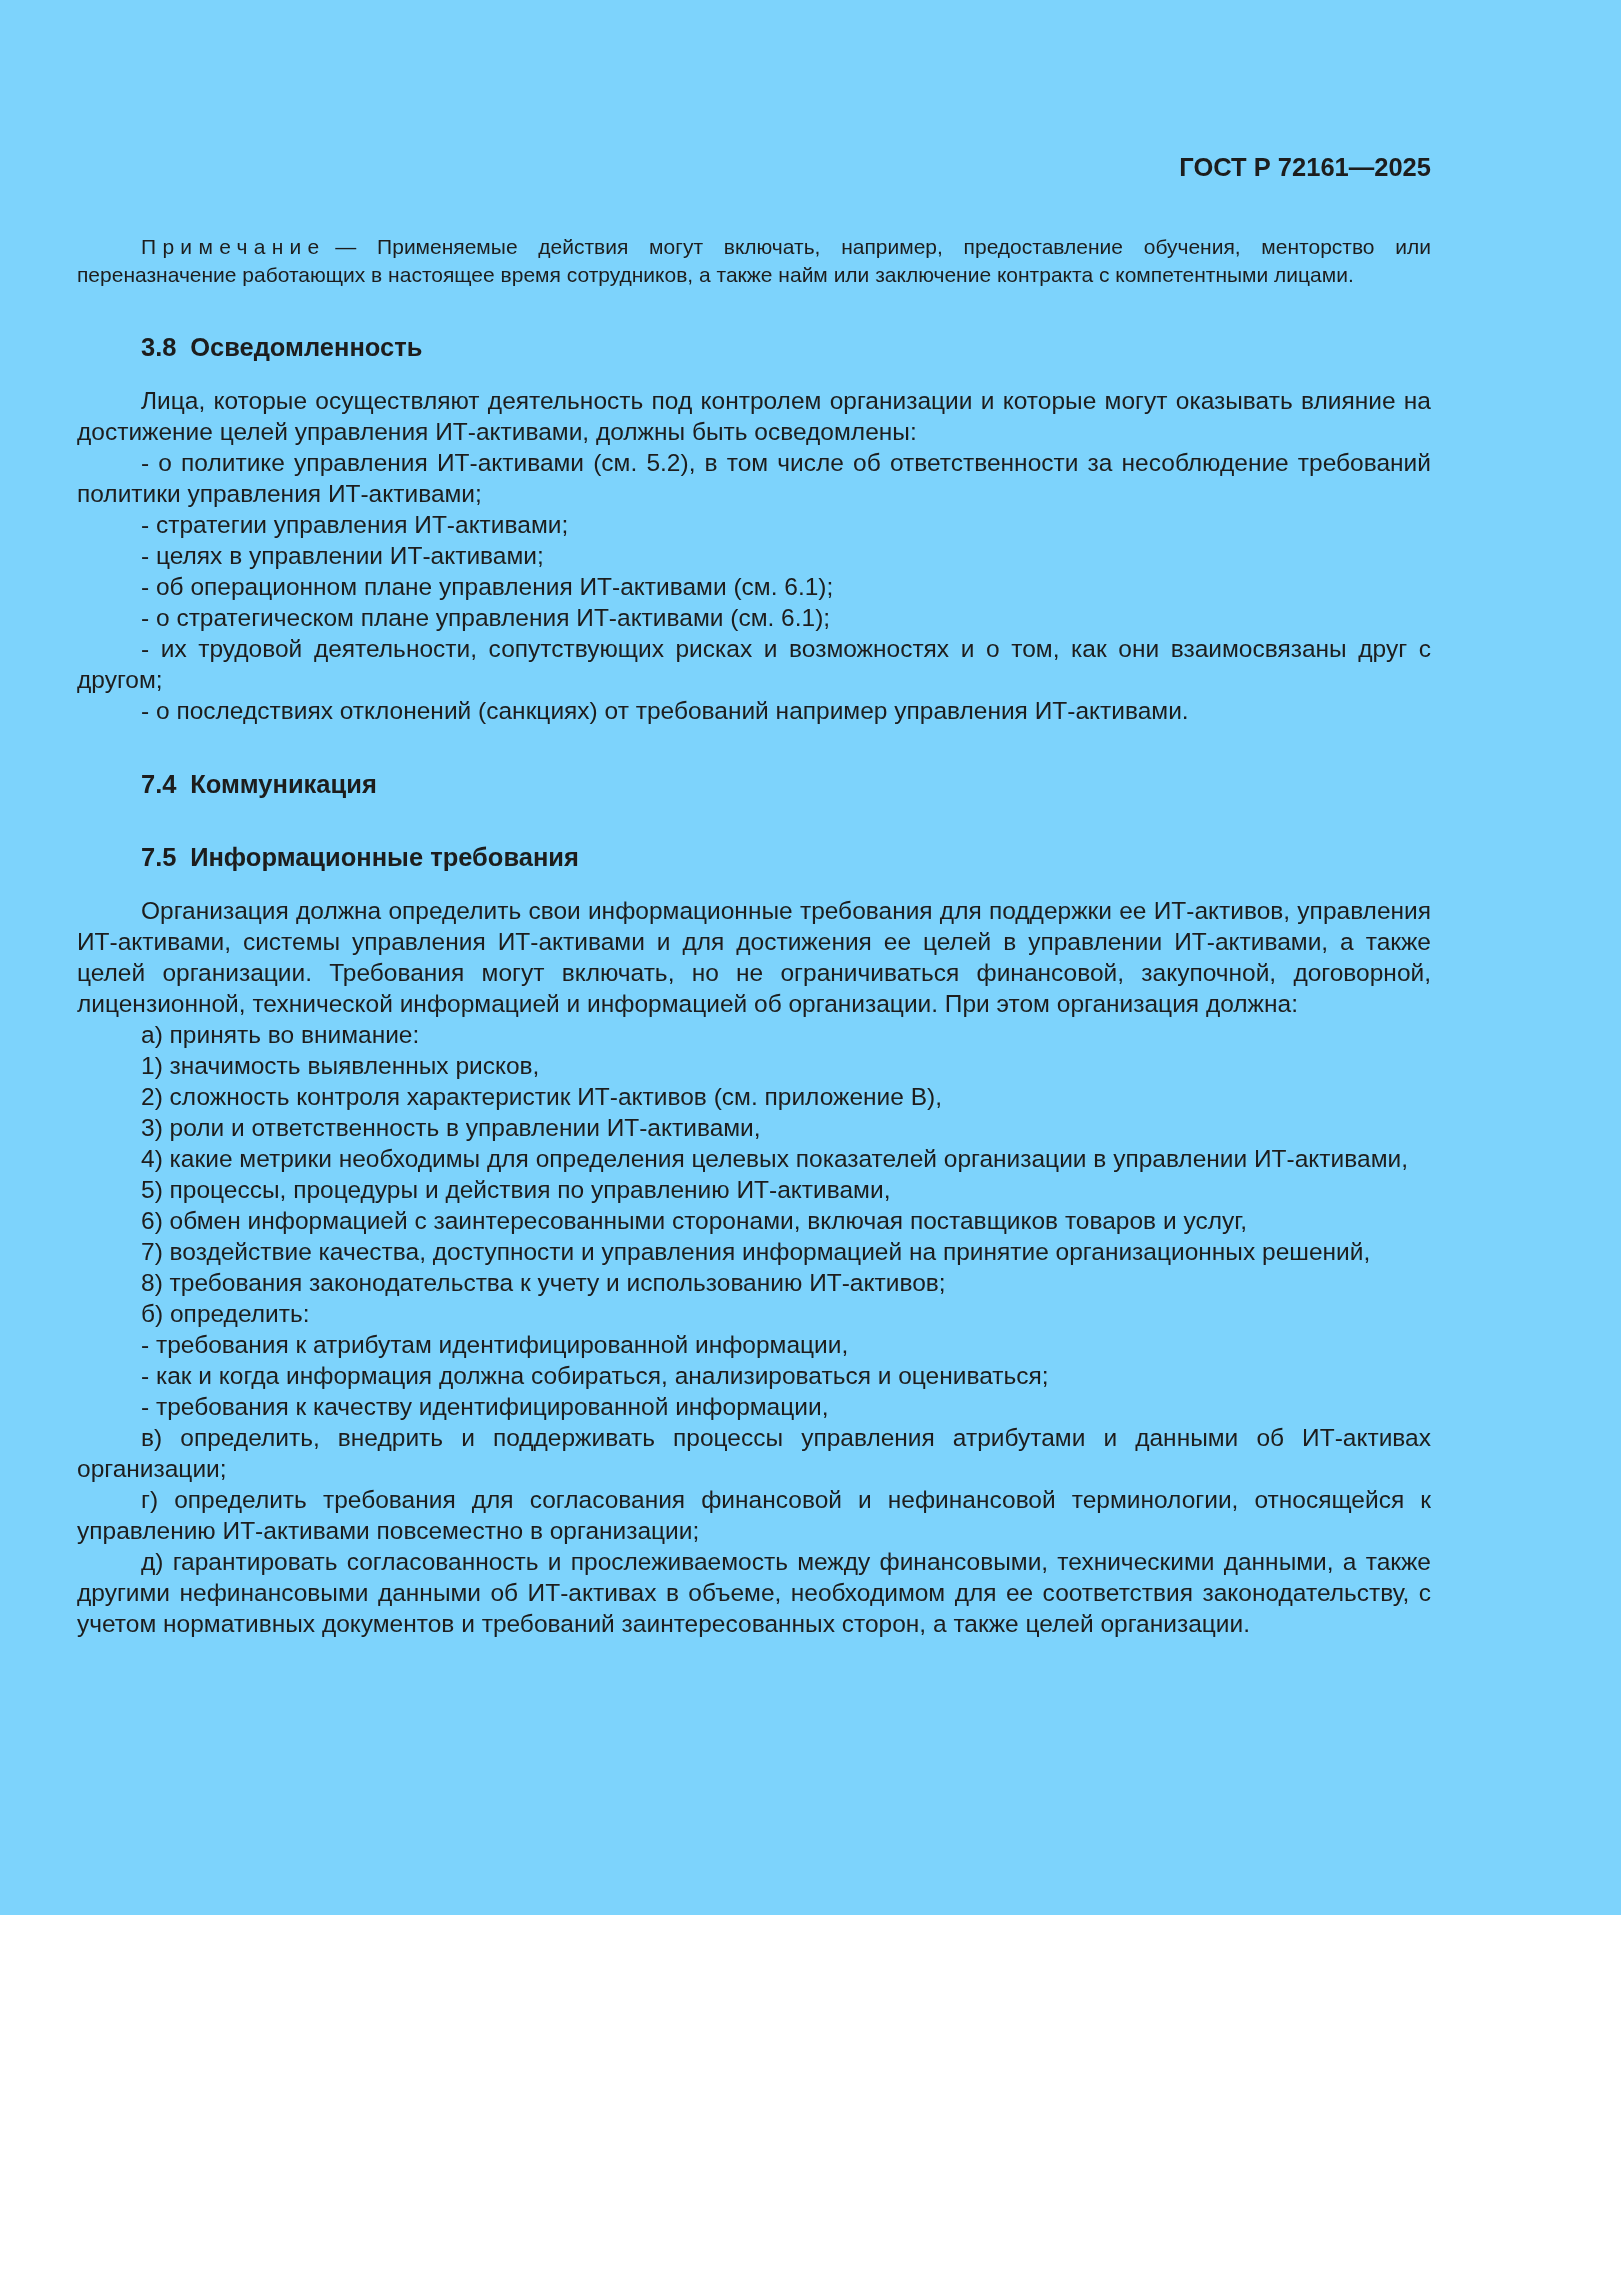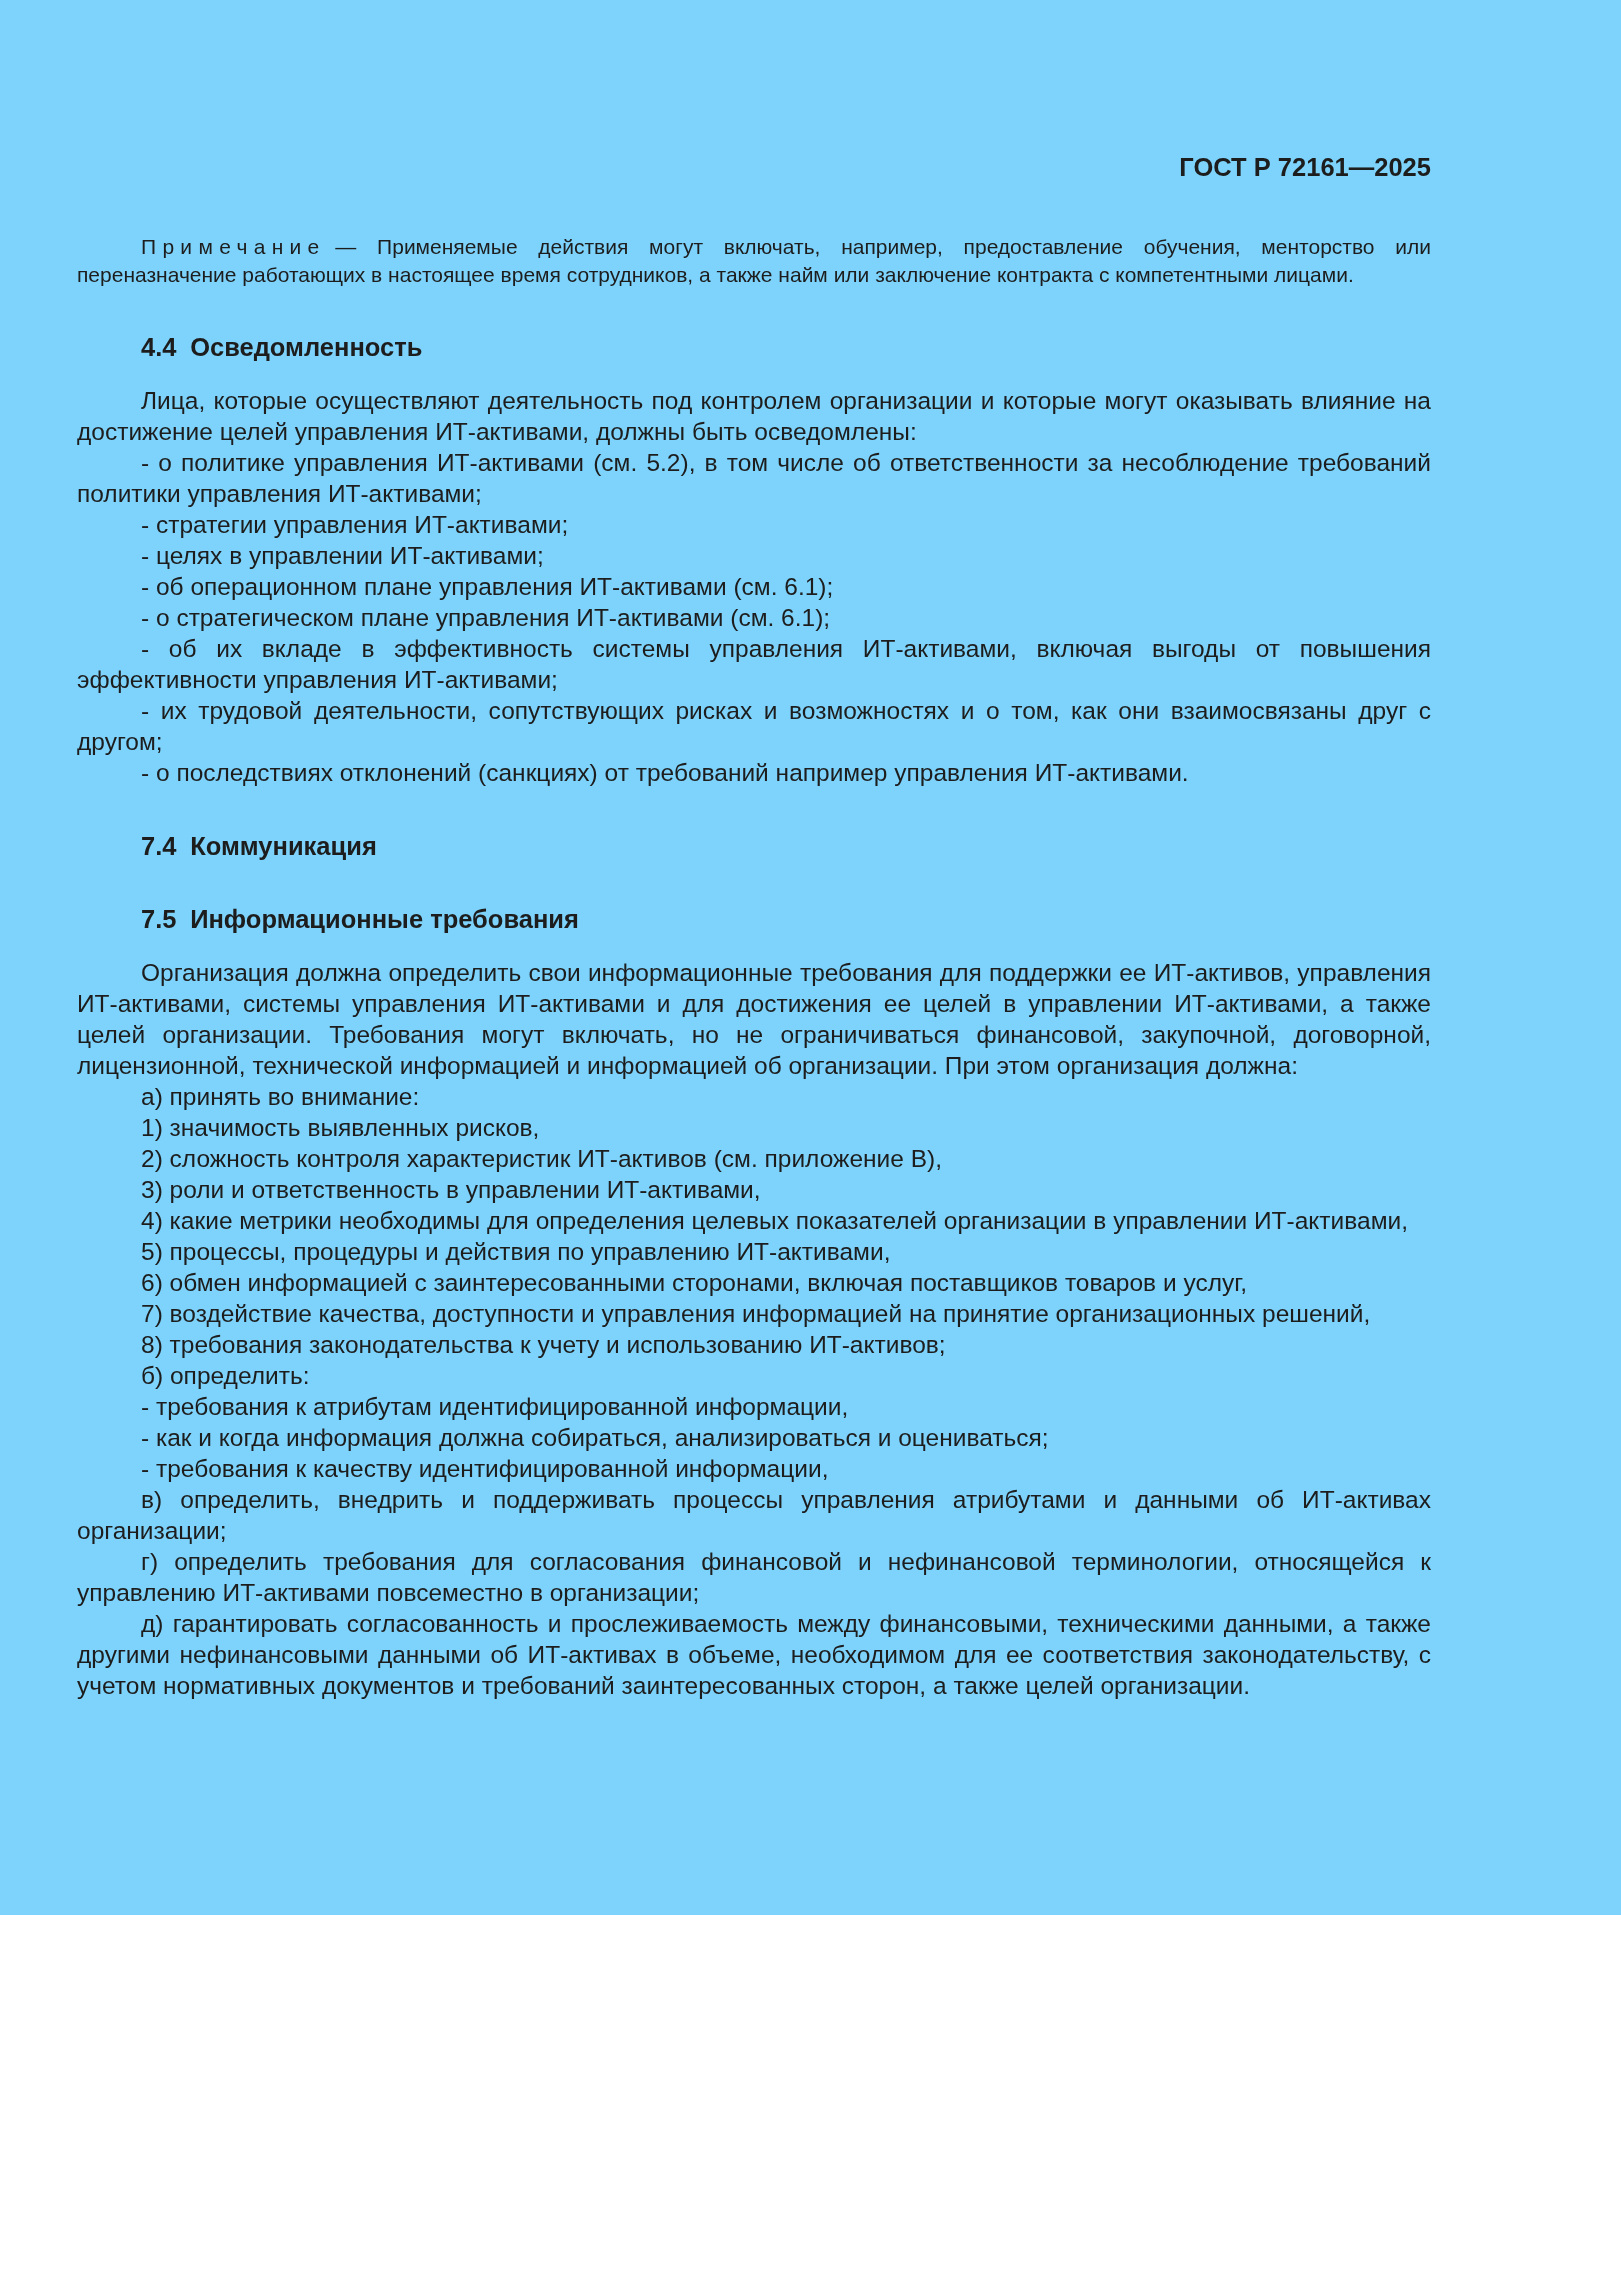--- a/index.html
+++ b/index.html
@@ -64,29 +64,28 @@
 </style>
 </head>
 <body>
 
 <div class="page">
 
   <div class="doc-header">ГОСТ Р 72161—2025</div>
 
   <p class="note"><span class="note-label">Примечание</span><span>— Применяемые действия могут включать, например, предоставление обучения, менторство или переназначение работающих в настоящее время сотрудников, а также найм или заключение контракта с компетентными лицами.</span></p>
 
-  <div class="heading"><span class="h-num">4.4</span><span>Осведомленность</span></div>
+  <div class="heading"><span class="h-num">3.8</span><span>Осведомленность</span></div>
 
   <p class="para">Лица, которые осуществляют деятельность под контролем организации и которые могут оказывать влияние на достижение целей управления ИТ-активами, должны быть осведомлены:</p>
   <p class="item">- о политике управления ИТ-активами (см. 5.2), в том числе об ответственности за несоблюдение требований политики управления ИТ-активами;</p>
   <p class="item">- стратегии управления ИТ-активами;</p>
   <p class="item">- целях в управлении ИТ-активами;</p>
   <p class="item">- об операционном плане управления ИТ-активами (см. 6.1);</p>
   <p class="item">- о стратегическом плане управления ИТ-активами (см. 6.1);</p>
-  <p class="item">- об их вкладе в эффективность системы управления ИТ-активами, включая выгоды от повышения эффективности управления ИТ-активами;</p>
   <p class="item">- их трудовой деятельности, сопутствующих рисках и возможностях и о том, как они взаимосвязаны друг с другом;</p>
   <p class="item">- о последствиях отклонений (санкциях) от требований например управления ИТ-активами.</p>
 
   <div class="heading"><span class="h-num">7.4</span><span>Коммуникация</span></div>
 
 
   <div class="heading"><span class="h-num">7.5</span><span>Информационные требования</span></div>
 
   <p class="para">Организация должна определить свои информационные требования для поддержки ее ИТ-активов, управления ИТ-активами, системы управления ИТ-активами и для достижения ее целей в управлении ИТ-активами, а также целей организации. Требования могут включать, но не ограничиваться финансовой, закупочной, договорной, лицензионной, технической информацией и информацией об организации. При этом организация должна:</p>
   <p class="item">а) принять во внимание:</p>

